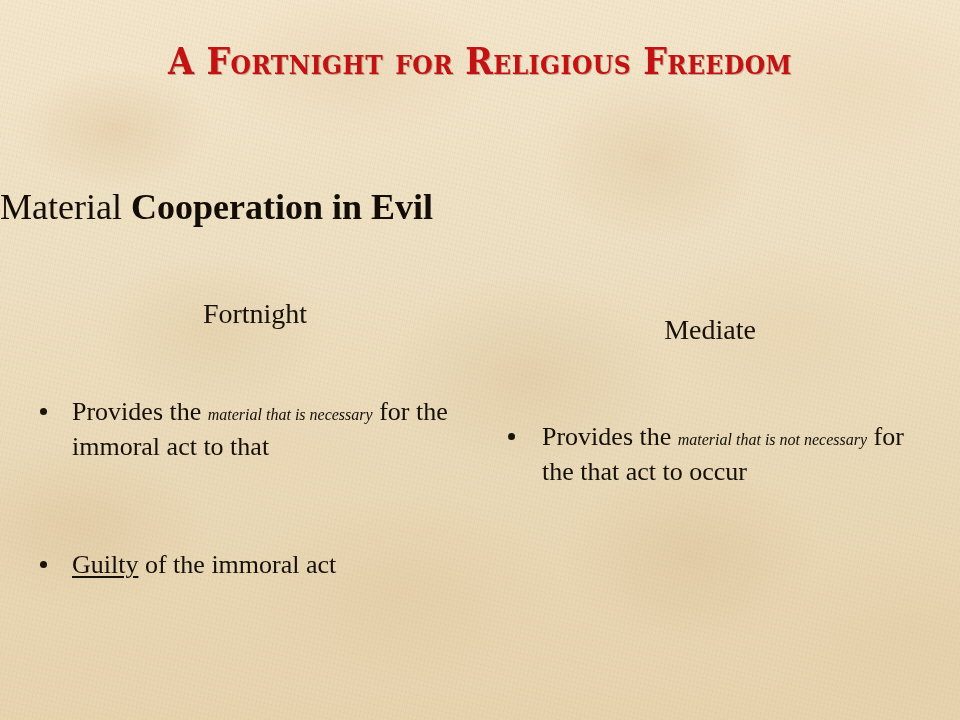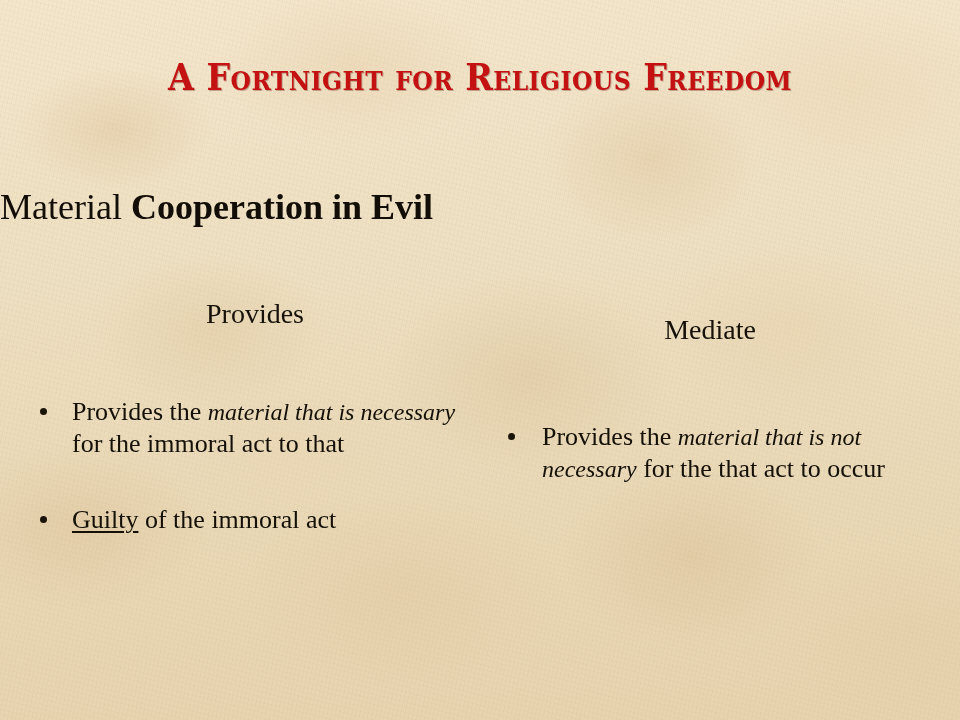--- a/index.html
+++ b/index.html
@@ -34,21 +34,21 @@
       repeating-linear-gradient(102deg, rgba(176,142,96,0.055) 0px, rgba(176,142,96,0.055) 1px, rgba(176,142,96,0) 1px, rgba(176,142,96,0) 4px),
       repeating-linear-gradient(14deg,  rgba(166,132,88,0.045) 0px, rgba(166,132,88,0.045) 1px, rgba(166,132,88,0) 1px, rgba(166,132,88,0) 5px),
       repeating-linear-gradient(58deg,  rgba(245,228,198,0.05) 0px, rgba(245,228,198,0.05) 1px, rgba(245,228,198,0) 1px, rgba(245,228,198,0) 3px),
       
       linear-gradient(178deg, #f4e6cc 0%, #eddfc1 38%, #e9d8b6 70%, #e6d3ae 100%);
   }
 
   
   .title-block {
     position: absolute;
-    top: 56px;
+    top: 40px;
     left: 0;
     width: 960px;
     text-align: center;
   }
   .title-line {
     font-family: "DejaVu Serif", "Liberation Serif", serif;
     font-weight: 700;
     font-style: normal;
     color: #c41212;
     font-size: 37px;
@@ -113,30 +113,30 @@
   .bullet-dot {
     position: absolute;
     left: 26px;
     top: 12px;
     width: 7px;
     height: 7px;
     border-radius: 50%;
     background: #191308;
   }
   .col-left  .bullet-item-1 { margin-top: 66px; }
-  .col-left  .bullet-item-2 { margin-top: 44px; }
+  .col-left  .bullet-item-2 { margin-top: 86px; }
   .col-right .bullet-item-1 { margin-top: 75px; }
   .col-right .bullet-item-2 { margin-top: 68px; }
 
   .col-right .bullet-item { padding-left: 68px; }
   .col-right .bullet-dot  { left: 34px; }
 
   em.it {
     font-style: italic;
-    font-size: 24px;
+    font-size: 16px;
   }
   u.ul {
     text-decoration: underline;
     text-underline-offset: 3px;
     text-decoration-thickness: 2px;
   }
 </style>
 </head>
 <body>
 
@@ -144,21 +144,21 @@
 
   <div class="title-block">
     <div class="title-line blackletter">A Fortnight for Religious Freedom</div>
   </div>
 
   <div class="subtitle">
     <span class="light">Material </span><span class="heavy">Cooperation in Evil</span>
   </div>
 
   <div class="col col-left">
-    <div class="col-head">Provides</div>
+    <div class="col-head">Fortnight</div>
 
     <ul class="bullet-list">
       <li class="bullet-item bullet-item-1">
         <span class="bullet-dot"></span>
         <span>Provides the </span><em class="it">material that is necessary</em><span> for the immoral act to that</span>
       </li>
       <li class="bullet-item bullet-item-2">
         <span class="bullet-dot"></span>
         <u class="ul">Guilty</u><span> of the immoral act</span>
       </li>

